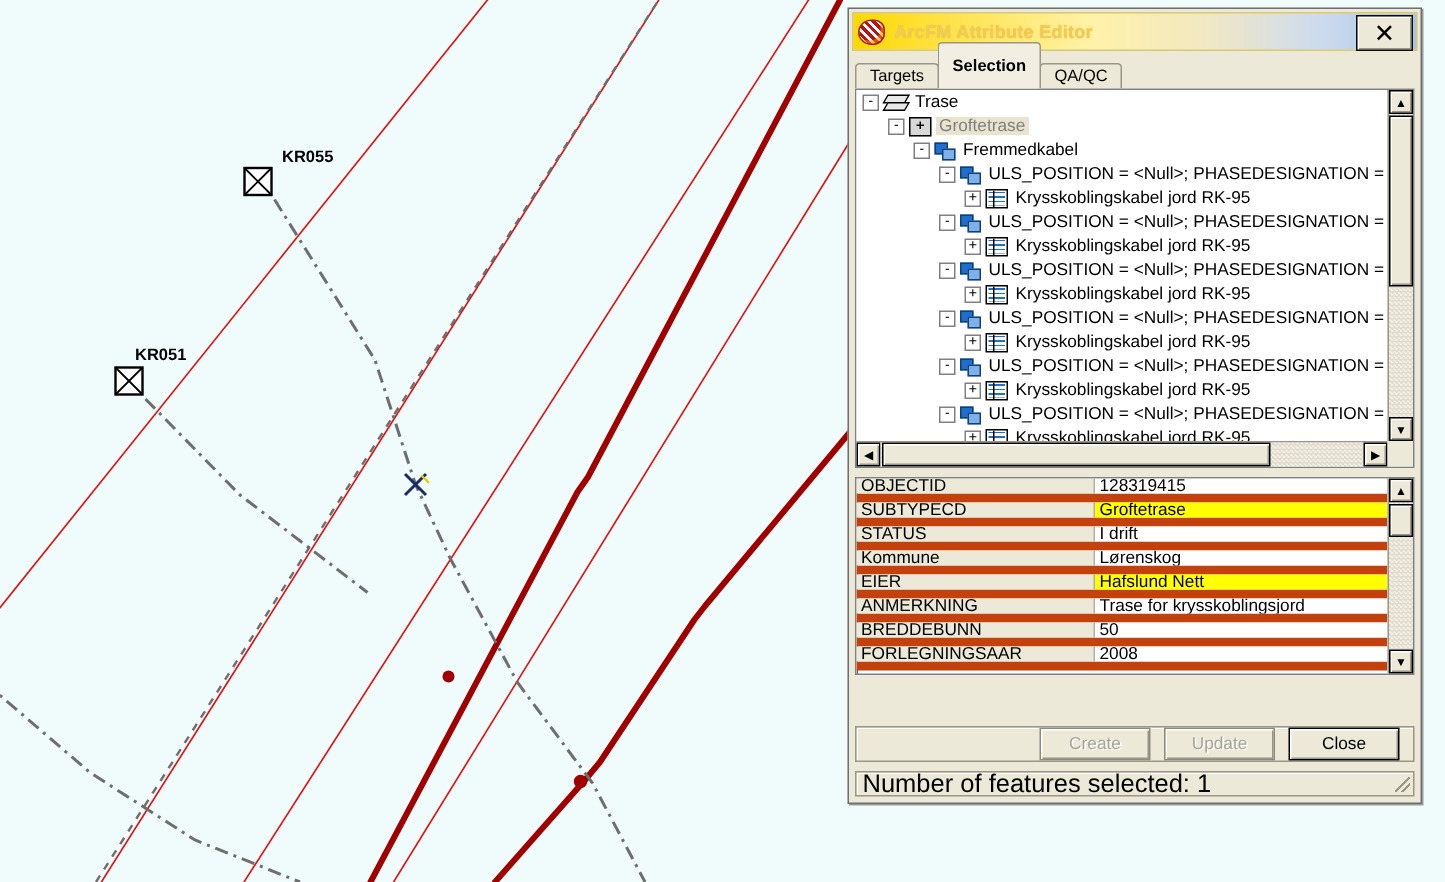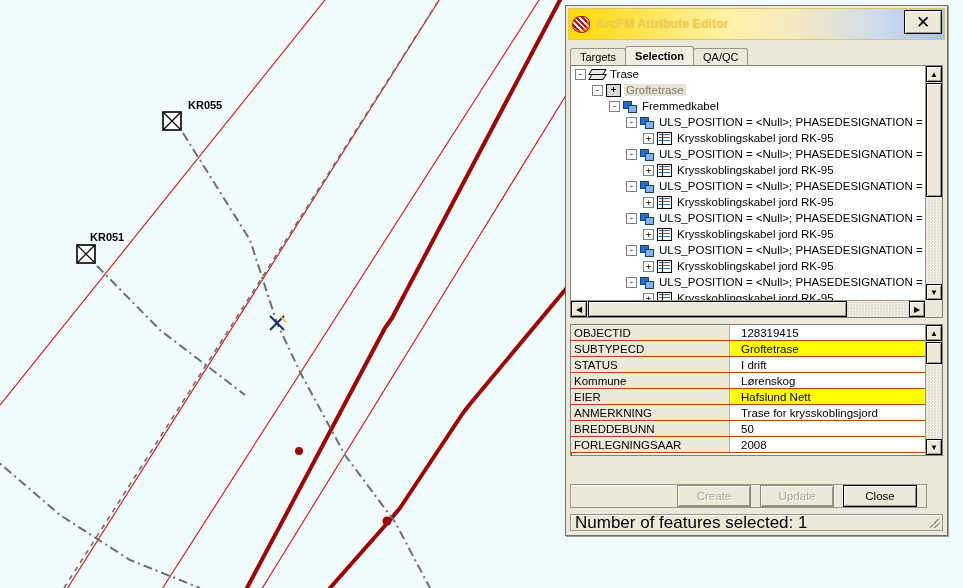--- a/index.html
+++ b/index.html
@@ -16,21 +16,21 @@
   
   #attr-dialog{
     position:absolute;left:565px;top:5px;width:383px;height:531px;
     background:#ece9d8;
     border:1px solid #6f6f6f;
     box-shadow:1px 1px 0 #9a9a9a;
     box-sizing:border-box;
     font-size:11px;
   }
   .titlebar{
-    height:32px;margin:2px 2px 0 2px;
+    height:26px;margin:2px 2px 0 2px;
     background:linear-gradient(to right,#ffd800 0%,#ffe34d 18%,#fff2a8 42%,#f2e8c2 62%,#cfdcee 82%,#a8c4e8 100%);
     display:flex;align-items:center;position:relative;
     border:1px solid #d8c870;box-sizing:border-box;
   }
   .title-icon{
     width:16px;height:15px;margin-left:3px;flex:0 0 auto;
     background:
       repeating-linear-gradient(45deg,#c01010 0 2px,#ffffff 2px 4px);
     border:1px solid #a02020;border-radius:50% 40% 45% 50%;
     box-shadow:inset -2px -2px 0 rgba(255,140,0,.55);
@@ -49,21 +49,21 @@
   }
 
   
   .tabs{margin:6px 0 0 4px;height:19px;display:flex;align-items:flex-end;position:relative;}
   .tab{
     height:17px;padding:0 9px;margin-right:-1px;
     background:#ece9d8;border:1px solid #9a9688;border-bottom:none;
     border-radius:3px 3px 0 0;display:flex;align-items:center;
     font-size:11px;color:#000;cursor:pointer;box-sizing:border-box;
   }
-  .tab.active{font-weight:bold;height:19px;background:#f2efe2;z-index:2;}
+  .tab.active{font-weight:bold;height:31px;background:#f2efe2;z-index:2;}
 
   
   .tree-wrap{position:relative;height:253px;margin:0 4px 0 4px;
     border:1px solid #808080;background:#fff;box-sizing:border-box;
     box-shadow:inset 1px 1px 0 #5a5a5a;}
   .tree-clip{position:absolute;left:0;top:0;right:17px;bottom:17px;overflow:hidden;background:#fff;}
   .tnode{display:flex;align-items:center;height:16px;white-space:nowrap;font-size:11.5px;color:#000;}
   .tnode span.lbl{padding:0 2px;}
   .tnode.sel span.lbl{background:#e8e4cf;color:#808080;}
   .expander{
@@ -121,35 +121,35 @@
     position:absolute;background:#ece9d8;border:1px solid #000;
     box-shadow:inset 1px 1px 0 #fff, inset -1px -1px 0 #9a9688;
     box-sizing:border-box;cursor:pointer;
   }
 
   
   .grid-wrap{position:relative;height:132px;margin:6px 4px 0 4px;
     border:1px solid #808080;background:#fff;box-sizing:border-box;
     box-shadow:inset 1px 1px 0 #5a5a5a;}
   .grid-clip{position:absolute;left:0;top:0;right:17px;bottom:0;overflow:hidden;}
-  .grow{display:flex;height:16px;border-bottom:1px solid #c2410c;box-sizing:border-box;}
+  .grow{display:flex;height:16px;border-bottom:6px solid #c2410c;box-sizing:border-box;}
   .gname{
     width:159px;flex:0 0 auto;background:#ece9d8;border-right:1px solid #b4b0a0;
     padding-left:3px;font-size:11.5px;color:#000;display:flex;align-items:center;
     box-sizing:border-box;overflow:hidden;white-space:nowrap;
   }
   .gval{
-    flex:1 1 auto;background:#fff;padding-left:11px;font-size:11.5px;color:#000;
+    flex:1 1 auto;background:#fff;padding-left:3px;font-size:11.5px;color:#000;
     display:flex;align-items:center;overflow:hidden;white-space:nowrap;box-sizing:border-box;
   }
   .gval.hl{background:#ffff00;}
   .gval.hl > span{background:#ffff00;}
 
   
-  .btn-row{position:absolute;left:4px;right:20px;top:478px;height:24px;
+  .btn-row{position:absolute;left:4px;right:4px;top:478px;height:24px;
     background:#ece9d8;border:1px solid #9a9688;box-shadow:inset 1px 1px 0 #fff;
     box-sizing:border-box;display:flex;align-items:center;justify-content:flex-end;}
   .btn{
     width:74px;height:22px;margin-right:9px;background:#ece9d8;
     border:1px solid #000;box-shadow:inset 1px 1px 0 #fff, inset -1px -1px 0 #9a9688;
     display:flex;align-items:center;justify-content:center;
     font-size:11.5px;color:#000;cursor:pointer;box-sizing:border-box;
   }
   .btn.disabled{color:#a8a498;text-shadow:1px 1px 0 #ffffff;cursor:default;border-color:#8d8a7e;}
 

